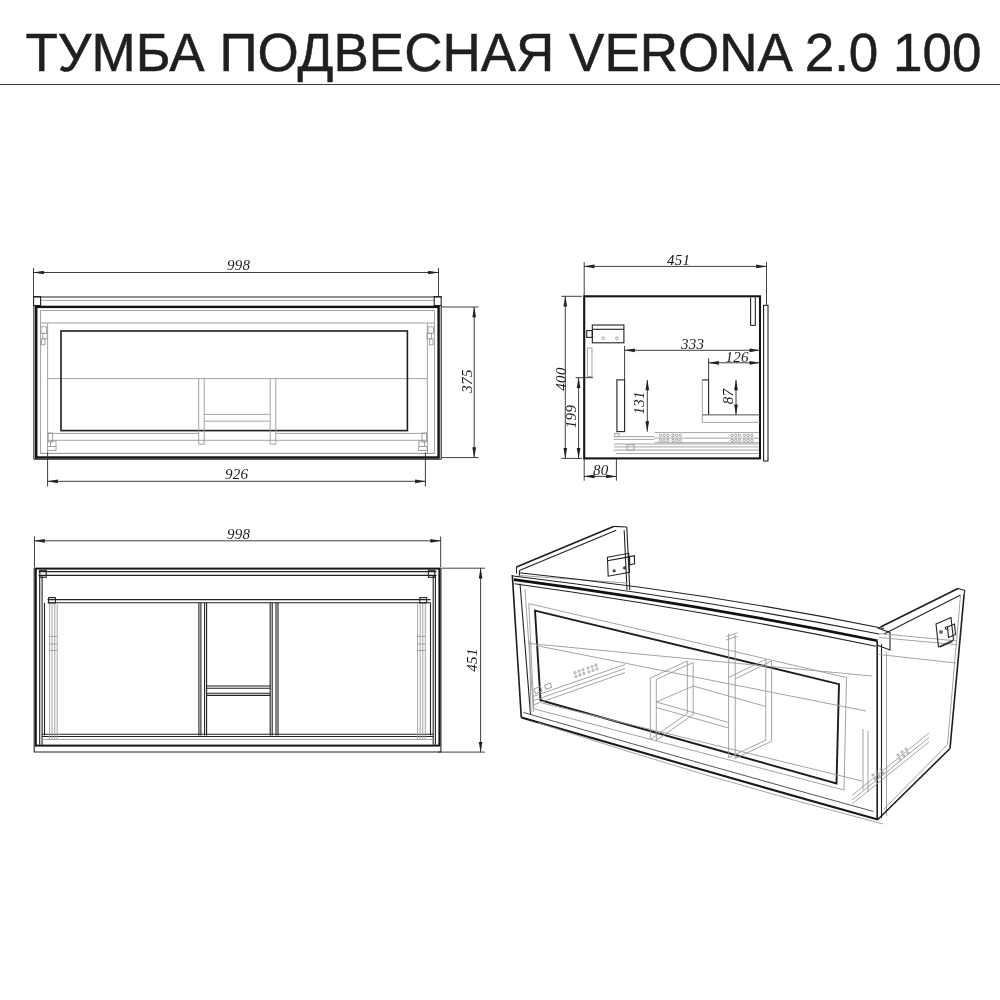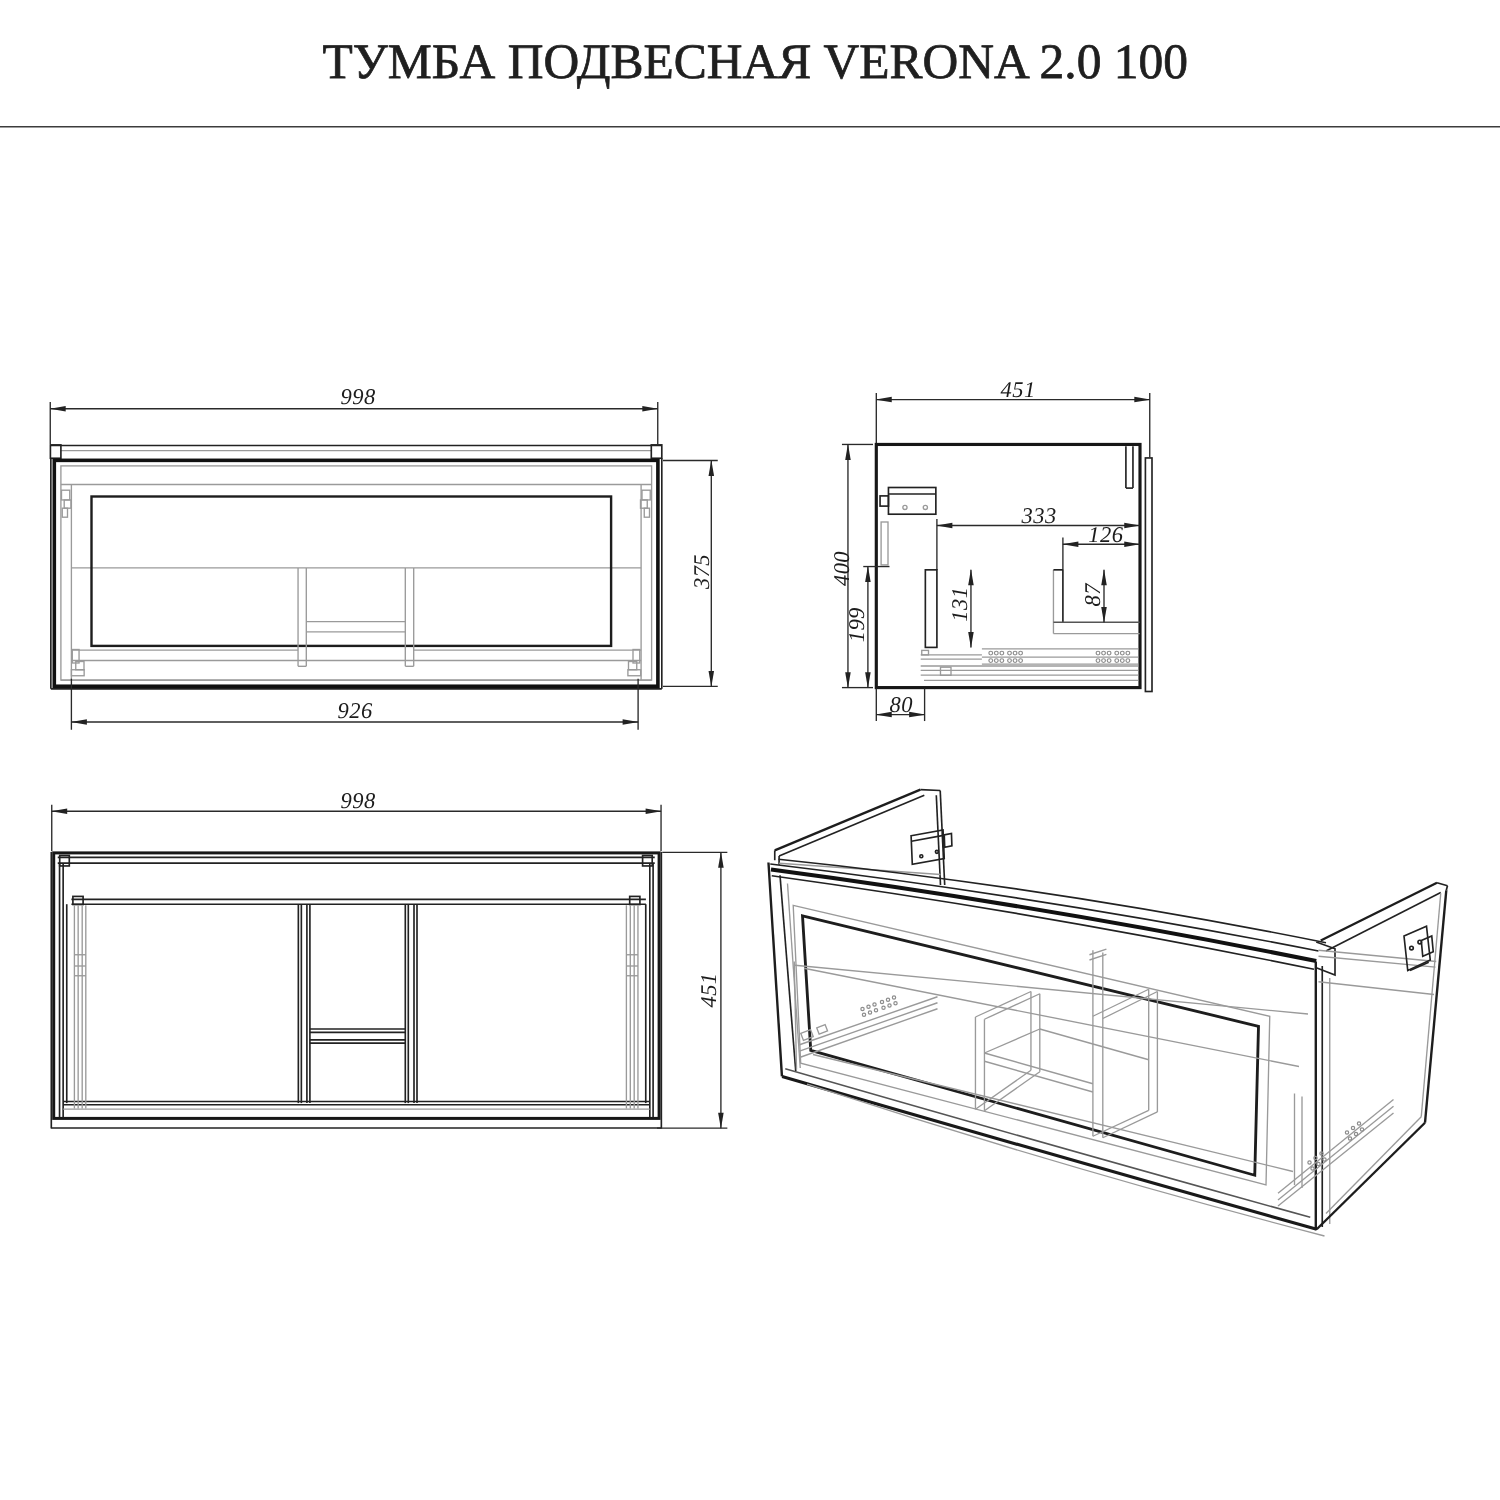--- a/index.html
+++ b/index.html
@@ -1,17 +1,17 @@
 <!DOCTYPE html>
 <html><head>
 <meta charset="utf-8">
 <style>
   html,body{margin:0;padding:0;background:#ffffff;width:1000px;height:1000px;overflow:hidden;}
   #title{position:absolute;left:0;top:0;width:1000px;text-align:center;
-    font-family:Liberation Serif, serif;font-size:33px;font-weight:400;
+    font-family:Liberation Sans, sans-serif;font-size:53px;font-weight:400;
     color:#1f1f1f;-webkit-text-stroke:0.5px #1f1f1f;letter-spacing:0;line-height:1;padding-top:26px;text-indent:7px;}
   #rule{position:absolute;left:0;top:84px;width:1000px;height:0;border-top:1.4px solid #3c3c3c;}
   svg{position:absolute;left:0;top:0;}
   .d{stroke:#222;stroke-width:1.1;fill:none;}
   .d16{stroke:#1d1d1d;stroke-width:1.6;fill:none;}
   .t{stroke:#111;stroke-width:2.4;fill:none;}
   .g{stroke:#9a9a9a;stroke-width:0.9;fill:none;}
   .m{stroke:#555;stroke-width:1.0;fill:none;}
   .dim{stroke:#2a2a2a;stroke-width:0.9;fill:none;}
   text{font-family:"Liberation Serif",serif;font-style:italic;fill:#1c1c1c;font-size:15px;letter-spacing:0.3px;}

